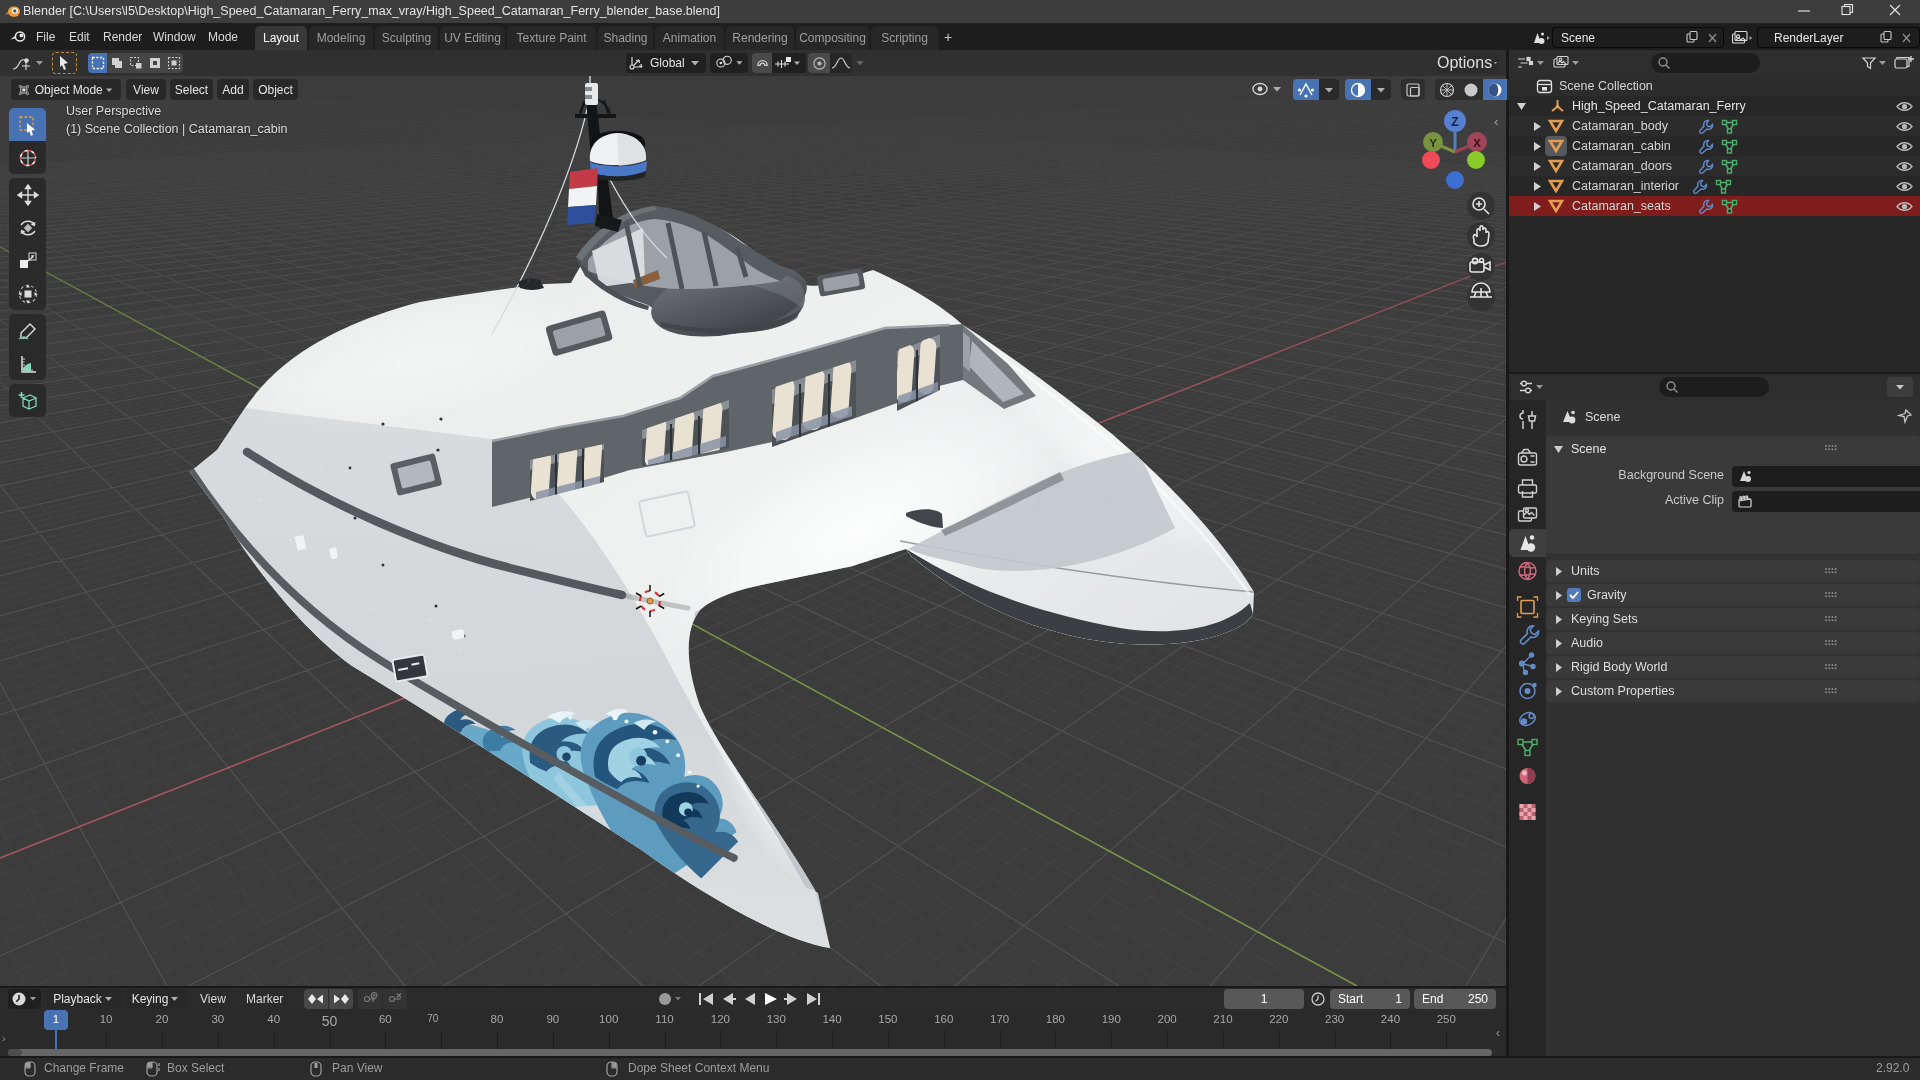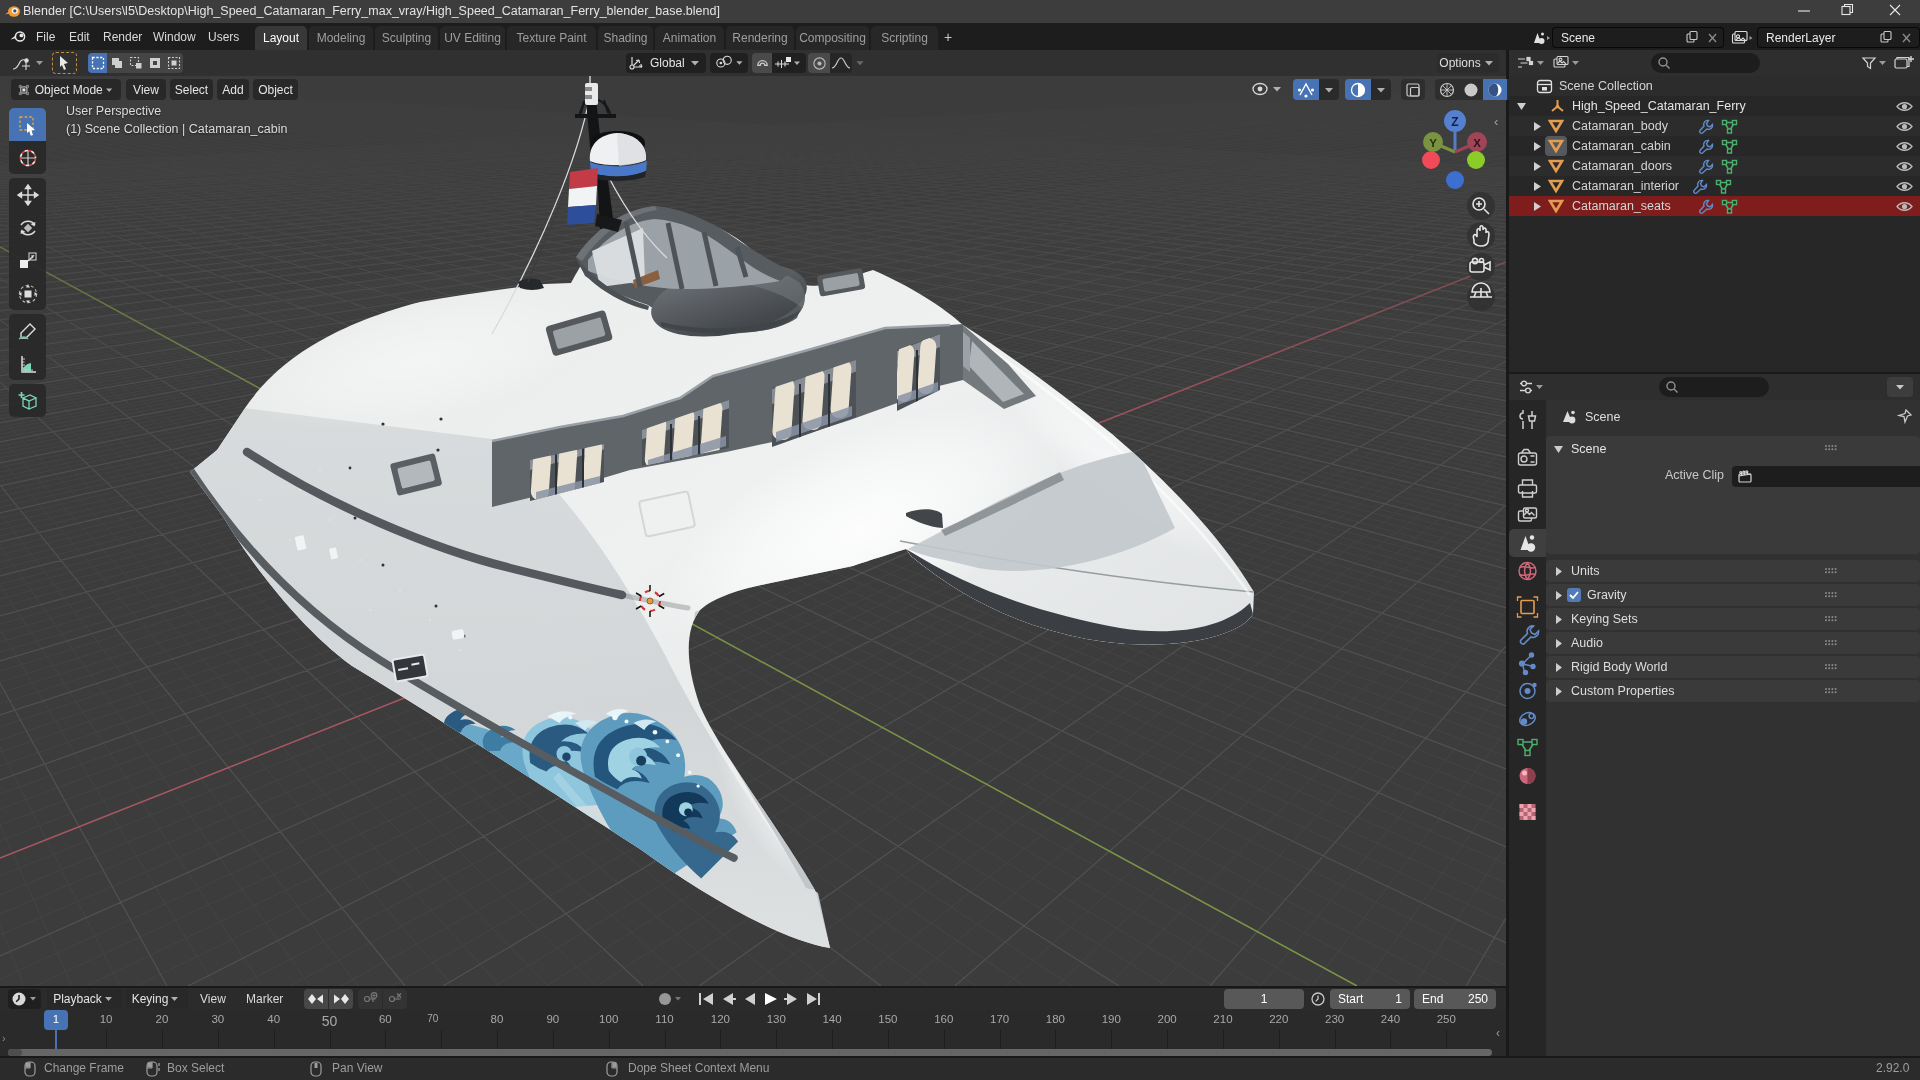--- a/index.html
+++ b/index.html
@@ -36,21 +36,21 @@
 <div class="abs" style="left:0;top:23px;width:1920px;height:27px;background:#1d1d1d;">
   <svg class="abs" style="left:9px;top:5px;" width="19" height="17" viewBox="0 0 19 17">
     <circle cx="11" cy="8.5" r="4.6" fill="none" stroke="#e8e8e8" stroke-width="1.5"></circle>
     <circle cx="12.4" cy="7.4" r="1.9" fill="#e8e8e8"></circle>
     <path d="M1.5 11.5 L7.5 6.8 L5.8 10.6 Z" fill="#e8e8e8"></path>
   </svg>
   <div class="abs menutxt" style="left:36px;top:7px;">File</div>
   <div class="abs menutxt" style="left:69px;top:7px;">Edit</div>
   <div class="abs menutxt" style="left:103px;top:7px;">Render</div>
   <div class="abs menutxt" style="left:153px;top:7px;">Window</div>
-  <div class="abs menutxt" style="left:208px;top:7px;">Users</div>
+  <div class="abs menutxt" style="left:208px;top:7px;">Mode</div>
   <div class="abs" style="left:255px;top:3px;width:52px;height:24px;background:#383838;border-radius:5px 5px 0 0;color:#fdfdfd;font-size:12px;text-align:center;line-height:24px;">Layout</div>
   <div class="abs tabx" style="left:309px;width:64px;">Modeling</div>
   <div class="abs tabx" style="left:375px;width:63px;">Sculpting</div>
   <div class="abs tabx" style="left:440px;width:65px;">UV Editing</div>
   <div class="abs tabx" style="left:507px;width:89px;">Texture Paint</div>
   <div class="abs tabx" style="left:598px;width:55px;">Shading</div>
   <div class="abs tabx" style="left:655px;width:69px;">Animation</div>
   <div class="abs tabx" style="left:726px;width:68px;">Rendering</div>
   <div class="abs tabx" style="left:796px;width:73px;">Compositing</div>
   <div class="abs tabx" style="left:871px;width:67px;">Scripting</div>
@@ -81,21 +81,21 @@
   <svg width="26" height="18" viewBox="0 0 26 18">
         <g fill="none" stroke="#dcdcdc" stroke-width="1.1">
           <rect x="3.5" y="5" width="12" height="9" rx="1"></rect>
           <rect x="6" y="2.5" width="12" height="9" rx="1" fill="#1d1d1d"></rect>
           <circle cx="9" cy="7.5" r="1.6"></circle>
           <path d="M6.5 11.5 l3-3 2.5 2.5 2-2 3 3"></path>
         </g>
         <path d="M20.5 7 l3 2 -3 2 z" fill="#9a9a9a"></path>
       </svg>
 </div>
-<div class="abs" style="left:1757px;top:27px;width:120px;height:21px;background:#1d1d1d;border:1px solid #090909;border-right:none;border-radius:4px 0 0 4px;color:#e8e8e8;font-size:12px;line-height:20px;padding-left:8px;">RenderLayer</div>
+<div class="abs" style="left:1757px;top:27px;width:120px;height:21px;background:#1d1d1d;border:1px solid #090909;border-right:none;border-radius:4px 0 0 4px;color:#e8e8e8;font-size:12px;line-height:20px;padding-left:16px;">RenderLayer</div>
 <div class="abs row" style="left:1877px;top:27px;width:43px;height:21px;background:#1d1d1d;border:1px solid #090909;border-left:none;border-radius:0 4px 4px 0;">
   <svg width="41" height="18" viewBox="0 0 41 18">
         <g fill="none" stroke="#c8c8c8" stroke-width="1.1">
           <rect x="4" y="5" width="7" height="8" rx="1"></rect>
           <rect x="7" y="2.5" width="7" height="8" rx="1" fill="#1d1d1d"></rect>
         </g>
         <g stroke="#8d8d8d" stroke-width="1.3">
           <path d="M26 5 l7 8 M33 5 l-7 8"></path>
         </g>
       </svg>
@@ -196,21 +196,21 @@
     <div class="row" style="width:22px;height:20px;background:#262626;border-radius:0 4px 4px 0;justify-content:center;">
       <svg width="20" height="18" viewBox="0 0 20 18">
             <path d="M1 14 C6 14 6 4 10 4 C14 4 14 14 19 14" fill="none" stroke="#c9c9c9" stroke-width="1.2"></path>
           </svg>
     </div>
     <svg width="16" height="16" viewBox="0 0 18 18" style="opacity:.45">
           <path d="M5 7 l4 4.5 4-4.5 z" fill="#b0b0b0"></path>
         </svg>
   </div>
   <div class="abs row" style="left:1437px;top:3px;width:62px;height:20px;justify-content:center;background:#2c2c2c;border-radius:4px;">
-    <span style="color:#dedede;font-size:12px;">Options</span>
+    <span style="color:#dedede;font-size:16px;">Options</span>
     <svg width="16" height="16" viewBox="0 0 16 16">
           <path d="M4 6 l4 4.5 4-4.5 z" fill="#b0b0b0"></path>
         </svg>
   </div>
 </div>
 
 <svg class="abs" style="left:0;top:76px;" width="1506" height="910" viewBox="0 76 1506 910">
 <defs>
   <linearGradient id="gWhite" x1="0" y1="0" x2="1" y2="1">
     <stop offset="0" stop-color="#e9ebeb"></stop>
@@ -995,20 +995,29 @@
           <circle cx="11.600000000000001" cy="2.0" r="1"></circle>
           <circle cx="2.0" cy="5.2" r="1"></circle>
           <circle cx="5.2" cy="5.2" r="1"></circle>
           <circle cx="8.4" cy="5.2" r="1"></circle>
           <circle cx="11.600000000000001" cy="5.2" r="1"></circle>
         </g>
       </svg>
 
   <div class="abs" style="left:37px;top:90px;width:374px;">
     <div style="position:relative;height:25px;">
+      <span style="position:absolute;right:196px;top:4px;color:#c8c8c8;font-size:12.5px;">Background Scene</span>
+      <div style="position:absolute;left:186px;top:2px;width:219px;height:21px;background:#1d1d1d;border-radius:4px;"></div>
+      <svg style="position:absolute;left:190px;top:4px;" width="18" height="17" viewBox="0 0 18 17">
+            <path d="M4 13 L8 3 L12 13 Z" fill="#d5d5d5"></path>
+            <circle cx="12" cy="11" r="3" fill="#d5d5d5"></circle>
+            <circle cx="13" cy="4.5" r="1.6" fill="#d5d5d5"></circle>
+          </svg>
+    </div>
+    <div style="position:relative;height:25px;">
       <span style="position:absolute;right:196px;top:4px;color:#c8c8c8;font-size:12.5px;">Active Clip</span>
       <div style="position:absolute;left:186px;top:2px;width:219px;height:21px;background:#1d1d1d;border-radius:4px;"></div>
       <svg style="position:absolute;left:190px;top:4px;" width="18" height="17" viewBox="0 0 18 17">
             <g fill="none" stroke="#d5d5d5" stroke-width="1.2">
               <rect x="3" y="6" width="12" height="8" rx="1"></rect>
               <path d="M3 8 L15 6 M5.5 7.6 v-2 M8.5 7.2 v-2 M11.5 6.8 v-2"></path>
               <circle cx="4.8" cy="4.6" r="1"></circle>
               <circle cx="7.8" cy="4.2" r="1"></circle>
               <circle cx="10.8" cy="3.8" r="1"></circle>
             </g>

